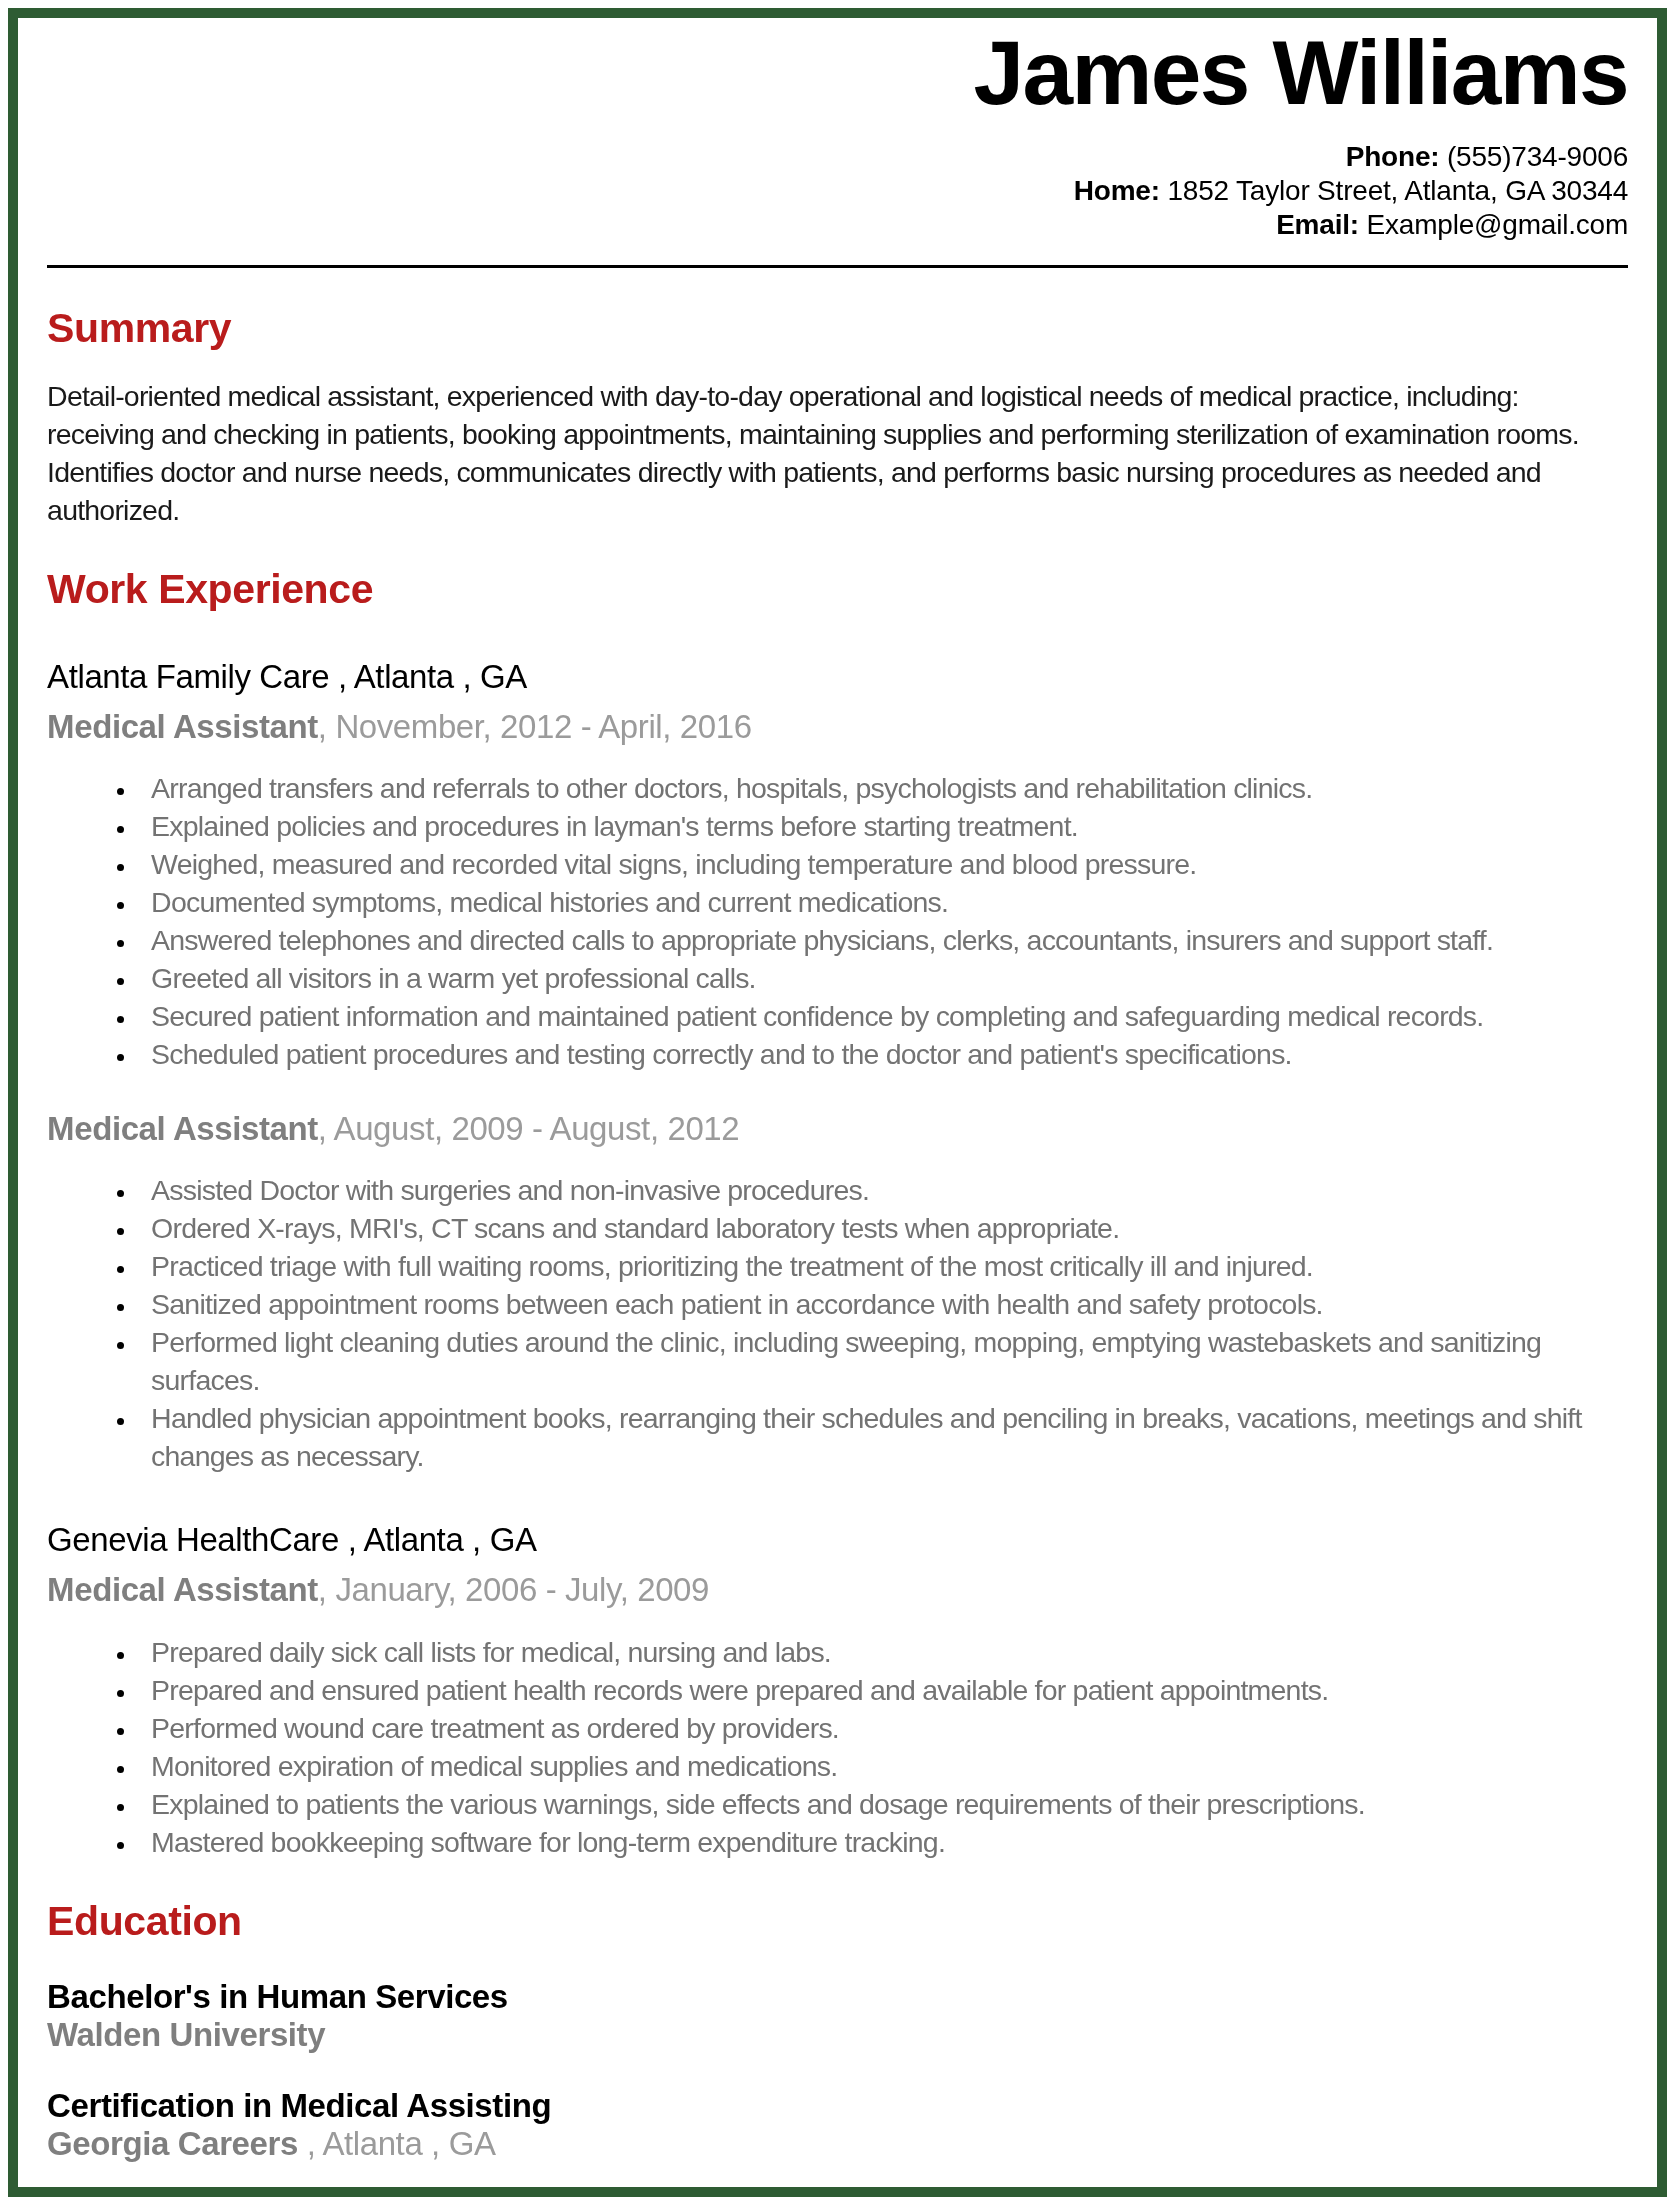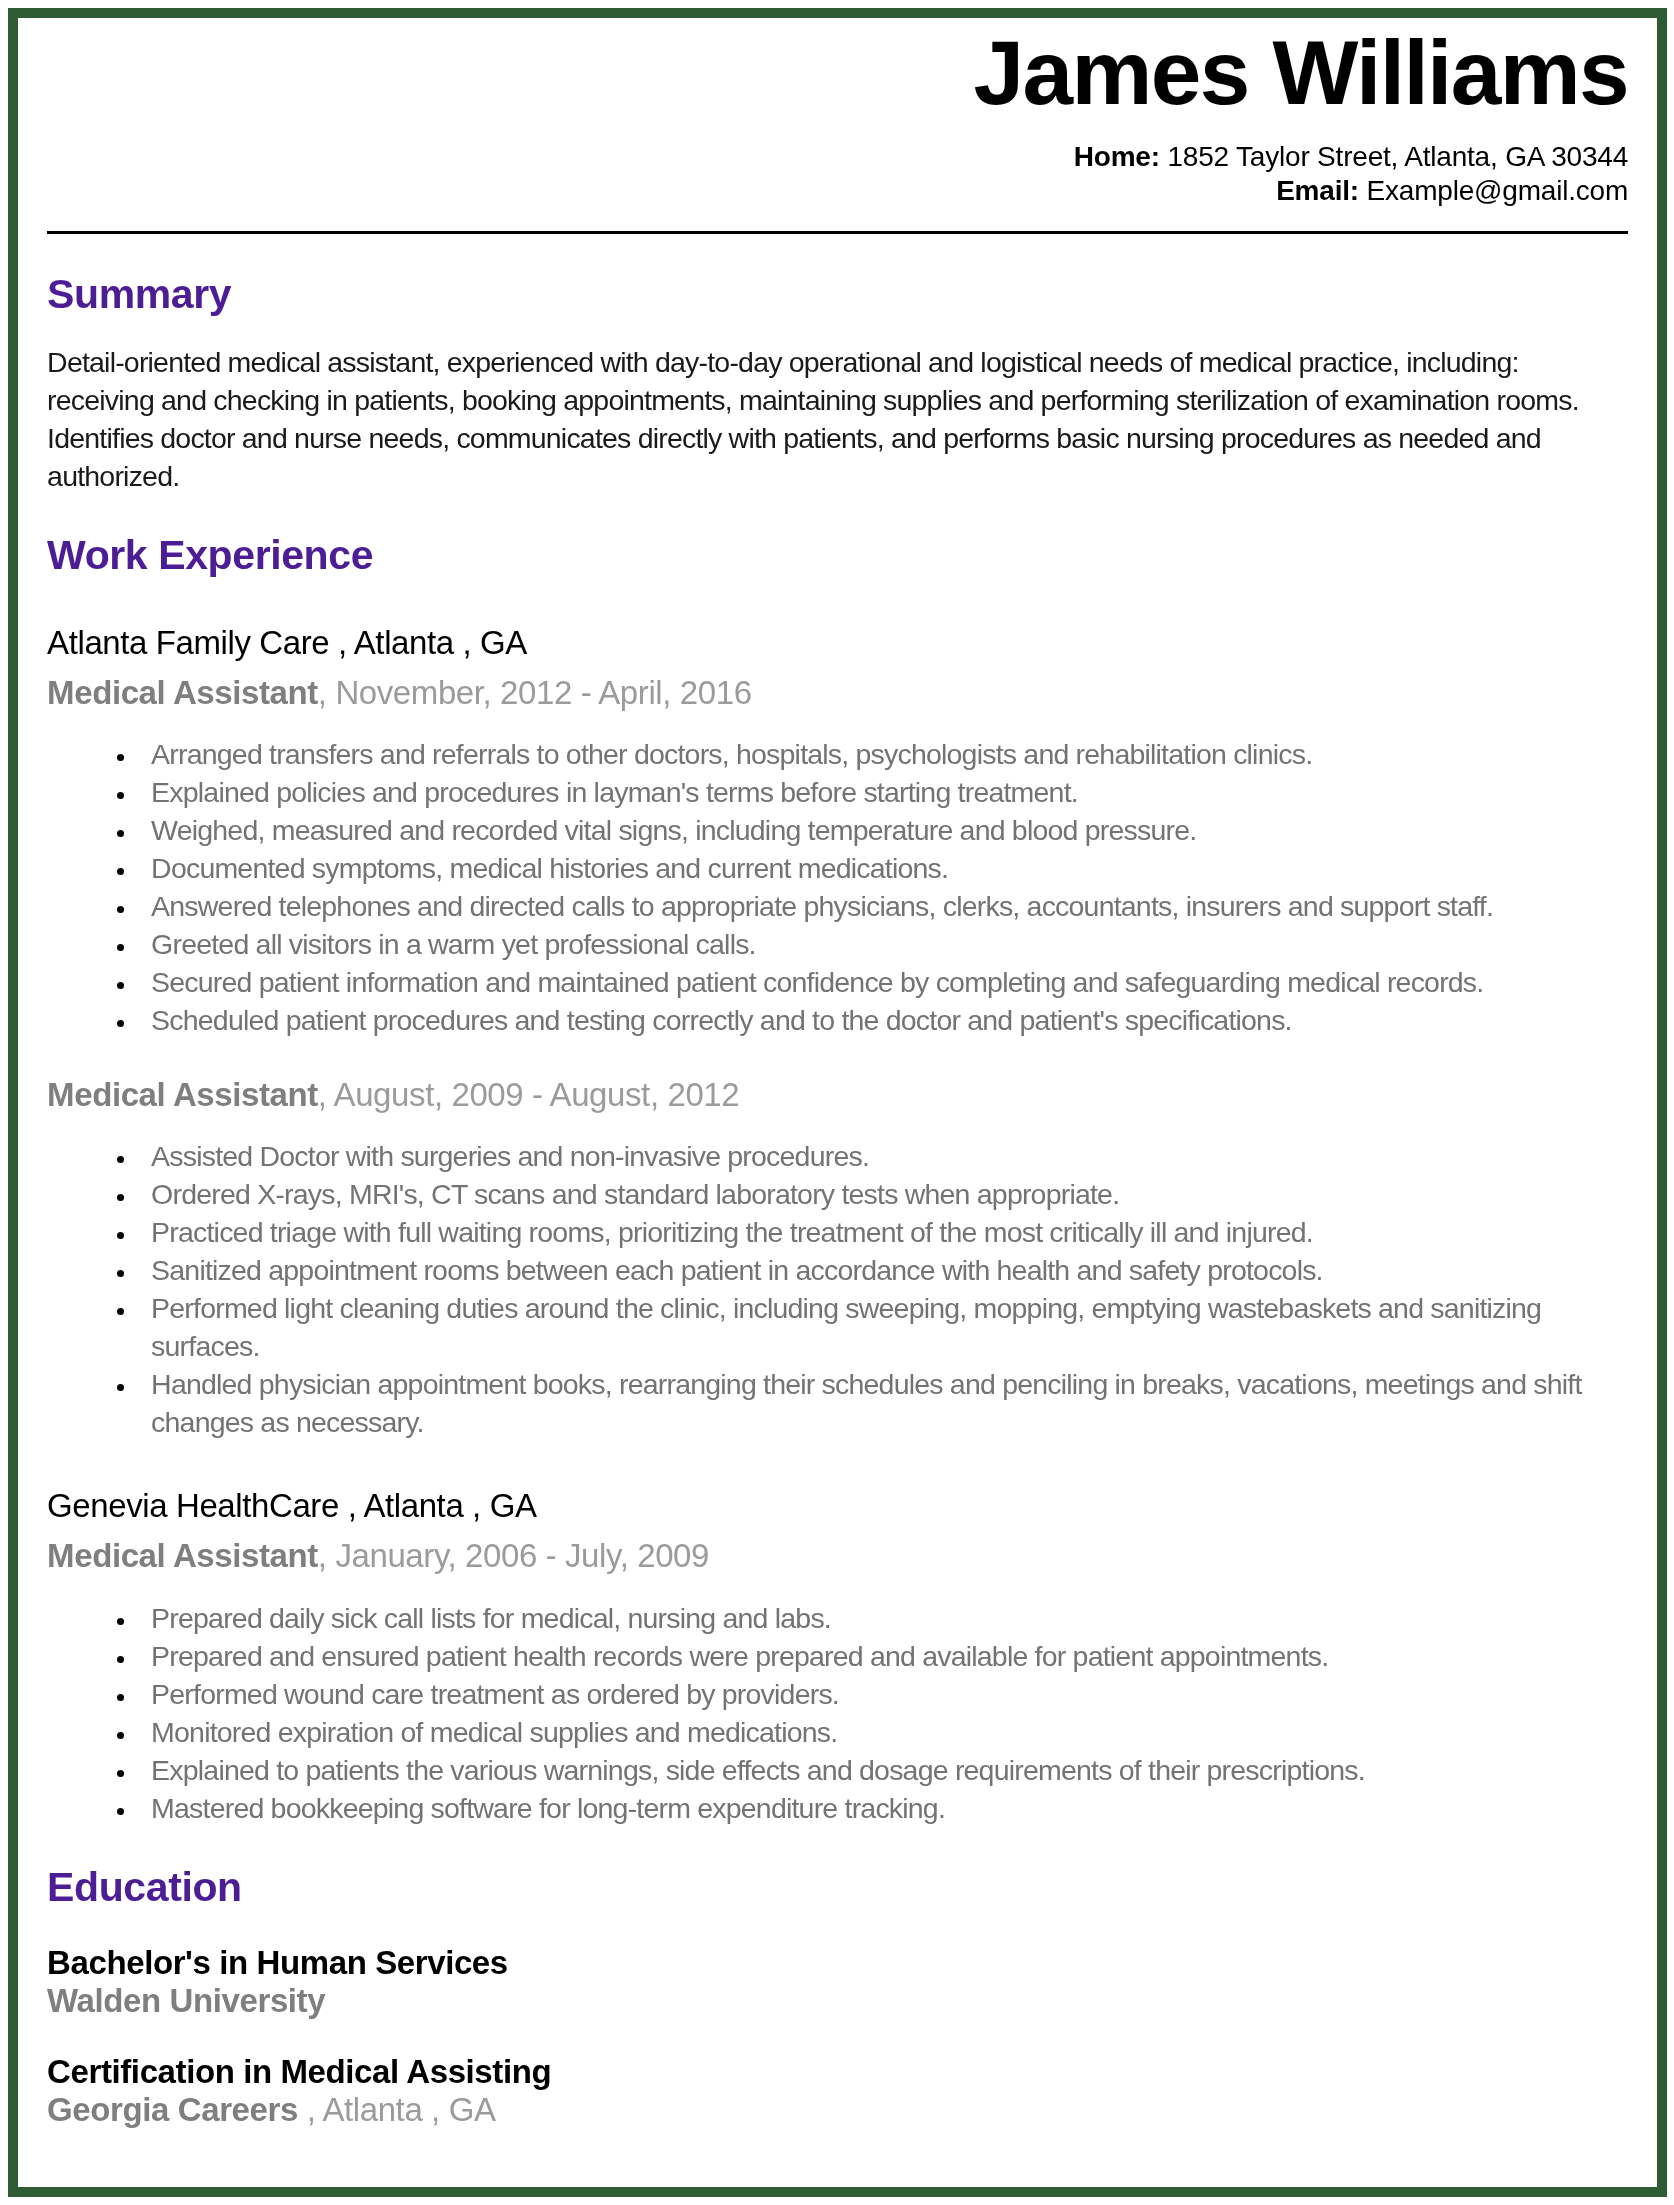--- a/index.html
+++ b/index.html
@@ -22,21 +22,21 @@
   .name {
     font-size: 91px; font-weight: bold; color: #000;
     line-height: 94px; margin: 1.6px 0 19.5px; letter-spacing: -1.6px;
   }
   .contact-line { font-size: 28px; line-height: 34px; color: #000; letter-spacing: -0.2px; }
   .contact-line .label { font-weight: bold; }
   .contact-line .value { white-space: pre-wrap; }
   .divider { border-top: 3.3px solid var(--divider-color, #000); margin: 23px 0 0; height: 0; }
 
   .section-heading {
-    font-size: 41px; font-weight: bold; color: #4c1d95;
+    font-size: 41px; font-weight: bold; color: #b91c1c;
     line-height: 46px; margin: 37px 0 0; letter-spacing: -0.4px;
   }
   .summary-text {
     font-size: 28.5px; line-height: 38px; letter-spacing: -0.8px;
     color: #1a1a1a; margin: 26px 0 0;
   }
 
   .job { margin-top: 37px; }
   .company-line { font-size: 33px; font-weight: normal; color: #000; line-height: 39px; letter-spacing: -0.4px; margin-top: 45px; }
   .title-line { font-size: 33px; line-height: 37px; color: var(--dates-gray, #999); letter-spacing: -0.4px; margin-top: 12px; }
@@ -56,20 +56,21 @@
   .school-line .edu-loc { color: var(--dates-gray, #999); }
 </style>
 </head>
 <body>
 
 <div class="frame">
 
   <header class="header">
     <h1 class="name">James Williams</h1>
     <div class="contact">
+      <div class="contact-line"><span class="label">Phone:</span><span class="value"> (555)734-9006</span></div>
       <div class="contact-line"><span class="label">Home:</span><span class="value"> 1852 Taylor Street, Atlanta, GA 30344</span></div>
       <div class="contact-line"><span class="label">Email:</span><span class="value"> Example@gmail.com</span></div>
     </div>
     <div class="divider"></div>
   </header>
 
   <section>
     <h2 class="section-heading">Summary</h2>
     <p class="summary-text">Detail-oriented medical assistant, experienced with day-to-day operational and logistical needs of medical practice, including: receiving and checking in patients, booking appointments, maintaining supplies and performing sterilization of examination rooms. Identifies doctor and nurse needs, communicates directly with patients, and performs basic nursing procedures as needed and authorized.</p>
   </section>

